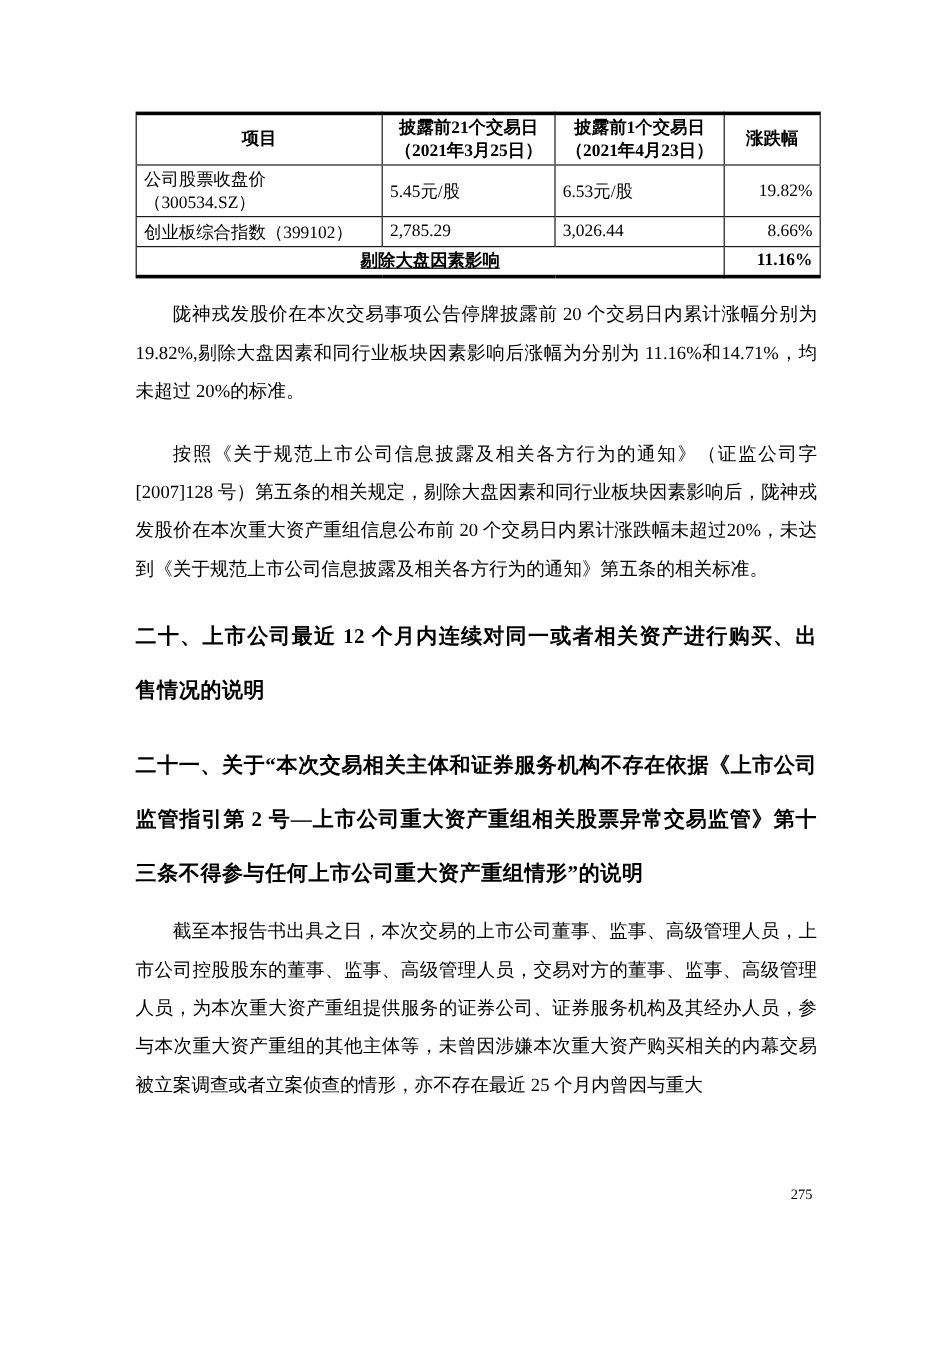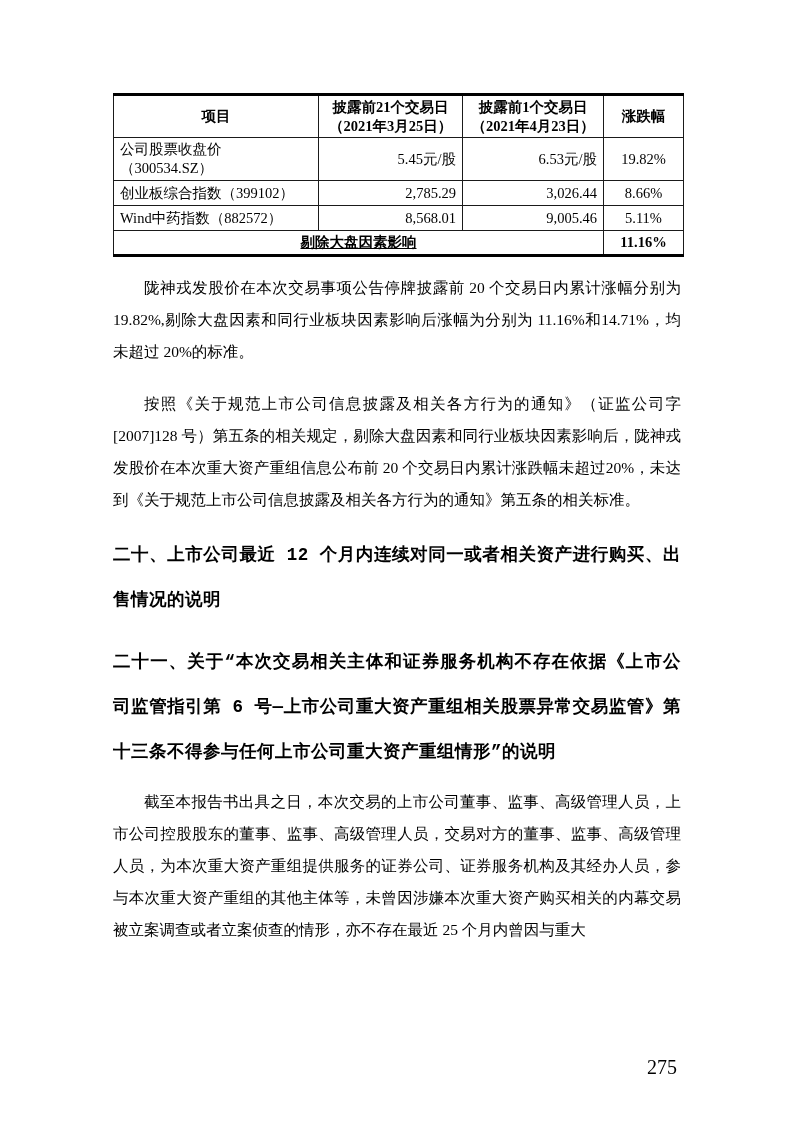--- a/index.html
+++ b/index.html
@@ -52,22 +52,22 @@
     border-bottom: 1px solid #1a1a1a;
   }
   table.price-table tbody tr.data-row td {
     height: 20px;
     border-bottom: 1px solid #1a1a1a;
   }
   table.price-table tbody tr.data-row:last-of-type td {
     border-bottom: 2px solid #000;
   }
   td.cell-item  { text-align: left; padding-left: 9px; }
-  td.cell-mid   { text-align: right; }
-  td.cell-pct   { text-align: center; padding-right: 7px; }
+  td.cell-mid   { text-align: left; }
+  td.cell-pct   { text-align: right; padding-right: 7px; }
   tr.summary-row td {
     height: 19px;
     font-weight: bold;
     border-bottom: 2px solid #000;
   }
   tr.summary-row td.summary-label {
     text-align: center;
     border-left: none;
     text-decoration: underline;
   }
@@ -82,35 +82,35 @@
     text-indent: 31px;
     margin: 0;
   }
   .para-1 { margin-top: 15px; }
   .para-2 { margin-top: 20px; }
   .para-3 { margin-top: 8px; }
   .para-4 { margin-top: 11px; }
 
   .section-heading {
     width: 568px;
-    font-family: Liberation Mono, monospace;
+    font-family: Liberation Serif, serif;
     font-weight: bold;
     font-size: 17.5px;
     line-height: 45px;
     text-align: justify;
     margin: 0;
     margin-top: 17px;
     letter-spacing: 0.5px;
   }
 
   .page-number {
     position: absolute;
     right: 116px;
-    top: 1056px;
-    font-size: 20px;
+    top: 988px;
+    font-size: 12px;
     font-family: "Liberation Serif", serif;
   }
 </style>
 </head>
 <body>
 
 <div class="page">
 
   <table class="price-table">
     <colgroup>
@@ -135,39 +135,33 @@
         <td class="cell-mid">5.45元/股</td>
         <td class="cell-mid">6.53元/股</td>
         <td class="cell-pct">19.82%</td>
       </tr>
       <tr class="data-row">
         <td class="cell-item">创业板综合指数（399102）</td>
         <td class="cell-mid">2,785.29</td>
         <td class="cell-mid">3,026.44</td>
         <td class="cell-pct">8.66%</td>
       </tr>
-      <tr class="data-row">
-        <td class="cell-item">Wind中药指数（882572）</td>
-        <td class="cell-mid">8,568.01</td>
-        <td class="cell-mid">9,005.46</td>
-        <td class="cell-pct">5.11%</td>
-      </tr>
       <tr class="summary-row">
         <td class="summary-label" colspan="3">剔除大盘因素影响</td>
         <td class="cell-pct">11.16%</td>
       </tr>
     </tbody>
   </table>
 
   <p class="para para-1">陇神戎发股价在本次交易事项公告停牌披露前 20 个交易日内累计涨幅分别为 19.82%,剔除大盘因素和同行业板块因素影响后涨幅为分别为 11.16%和14.71%，均未超过 20%的标准。</p>
 
   <p class="para para-2">按照《关于规范上市公司信息披露及相关各方行为的通知》（证监公司字[2007]128 号）第五条的相关规定，剔除大盘因素和同行业板块因素影响后，陇神戎发股价在本次重大资产重组信息公布前 20 个交易日内累计涨跌幅未超过20%，未达到《关于规范上市公司信息披露及相关各方行为的通知》第五条的相关标准。</p>
 
   <h2 class="section-heading">二十、上市公司最近 12 个月内连续对同一或者相关资产进行购买、出售情况的说明</h2>
 
 
-  <h2 class="section-heading">二十一、关于“本次交易相关主体和证券服务机构不存在依据《上市公司监管指引第 6 号—上市公司重大资产重组相关股票异常交易监管》第十三条不得参与任何上市公司重大资产重组情形”的说明</h2>
+  <h2 class="section-heading">二十一、关于“本次交易相关主体和证券服务机构不存在依据《上市公司监管指引第 2 号—上市公司重大资产重组相关股票异常交易监管》第十三条不得参与任何上市公司重大资产重组情形”的说明</h2>
 
   <p class="para para-4">截至本报告书出具之日，本次交易的上市公司董事、监事、高级管理人员，上市公司控股股东的董事、监事、高级管理人员，交易对方的董事、监事、高级管理人员，为本次重大资产重组提供服务的证券公司、证券服务机构及其经办人员，参与本次重大资产重组的其他主体等，未曾因涉嫌本次重大资产购买相关的内幕交易被立案调查或者立案侦查的情形，亦不存在最近 25 个月内曾因与重大</p>
 
   <div class="page-number">275</div>
 
 </div>
 
 </body></html>

